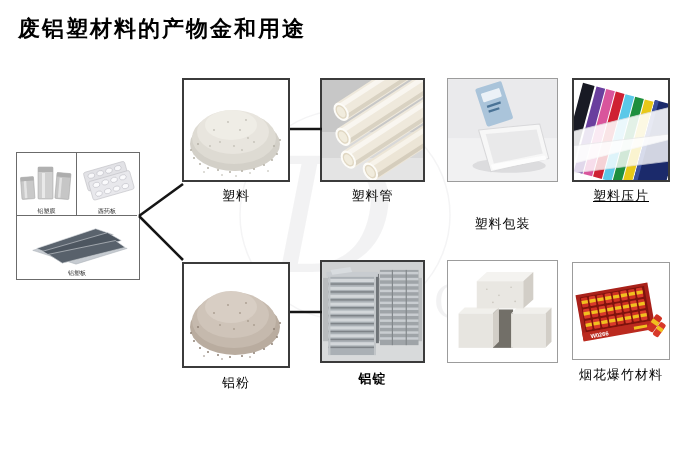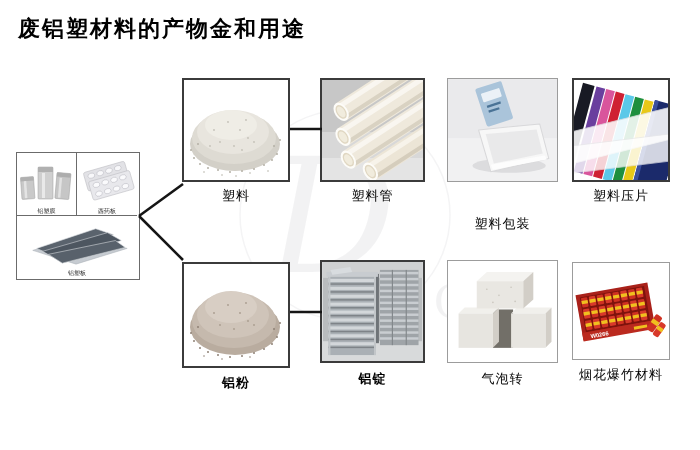--- a/index.html
+++ b/index.html
@@ -229,21 +229,21 @@
         <rect x="66" y="4" width="9" height="88" fill="#e8c818"></rect>
         <rect x="76" y="2" width="32" height="90" fill="#1b2a6b"></rect>
         <rect x="76" y="2" width="4" height="90" fill="#3a4f9e"></rect>
       </g>
       <g>
         <rect x="-16" y="40" width="130" height="31" rx="3" transform="rotate(-14 47 55)" fill="#ffffff" opacity="0.88" stroke="#e2e2e4" stroke-width="0.8"></rect>
         <rect x="-10" y="60" width="122" height="27" rx="3" transform="rotate(-7 47 70)" fill="#ffffff" opacity="0.8" stroke="#e6e6e8" stroke-width="0.8"></rect>
       </g>
     </svg>
   </div>
-  <div class="lbl" style="left:572px;top:187px;width:98px;">塑料压片</div>
+  <div class="lbl" style="left:572px;top:187px;width:98px;text-decoration:underline;">塑料压片</div>
 
   <div class="photo photo-dark" style="left:182px;top:262px;width:108px;height:106px;">
     <svg viewBox="0 0 104 100">
       <rect width="104" height="100" fill="#ffffff"></rect>
       <ellipse cx="51" cy="62" rx="45" ry="28" fill="#b9ac9f"></ellipse>
       <ellipse cx="50" cy="56" rx="42" ry="27" fill="#c5b9ad"></ellipse>
       <ellipse cx="49" cy="50" rx="36" ry="23" fill="#cfc4b9"></ellipse>
       <ellipse cx="47" cy="42" rx="26" ry="16" fill="#d8cec4"></ellipse>
       <g fill="#8f8276">
         <circle cx="10" cy="76" r="1"></circle>
@@ -269,21 +269,21 @@
           <circle cx="44" cy="40" r="0.9"></circle>
           <circle cx="56" cy="48" r="0.9"></circle>
           <circle cx="64" cy="56" r="0.9"></circle>
           <circle cx="36" cy="60" r="0.9"></circle>
           <circle cx="50" cy="64" r="0.9"></circle>
           <circle cx="62" cy="38" r="0.9"></circle>
           <circle cx="70" cy="60" r="0.9"></circle>
       </g>
     </svg>
   </div>
-  <div class="lbl" style="left:182px;top:374px;width:108px;font-weight:bold;">铝粉</div>
+  <div class="lbl" style="left:182px;top:374px;width:108px;">铝粉</div>
 
   <div class="photo photo-dark" style="left:320px;top:260px;width:105px;height:103px;">
     <svg viewBox="0 0 101 100">
       <rect width="101" height="100" fill="#b9bcbe"></rect>
       <rect width="101" height="16" fill="#cfd1d2"></rect>
       <rect y="80" width="101" height="20" fill="#d8dadb"></rect>
       <g>
         <rect x="58" y="8" width="39" height="76" fill="#9fa4a8"></rect>
         <rect x="58" y="10" width="39" height="2.5" fill="#c9cdd1"></rect>
           <rect x="58" y="16" width="39" height="2.5" fill="#c9cdd1"></rect>
@@ -349,21 +349,20 @@
         <polygon points="74,20 84,11 84,38 74,47" fill="#d2cec7"></polygon>
         <rect x="28" y="20" width="46" height="27" fill="#e9e7e2"></rect>
         <circle cx="38" cy="28" r="0.8" fill="#c9c5bd"></circle>
           <circle cx="50" cy="34" r="0.8" fill="#c9c5bd"></circle>
           <circle cx="62" cy="26" r="0.8" fill="#c9c5bd"></circle>
           <circle cx="44" cy="41" r="0.8" fill="#c9c5bd"></circle>
           <circle cx="66" cy="40" r="0.8" fill="#c9c5bd"></circle>
       </g>
     </svg>
   </div>
-  <div class="lbl" style="left:447px;top:370px;width:111px;">气泡转</div>
 
   <div class="photo photo-light" style="left:572px;top:262px;width:98px;height:98px;">
     <svg viewBox="0 0 94 100">
       <rect width="94" height="100" fill="#ffffff"></rect>
       <g transform="rotate(-10 45 55)">
         <rect x="4" y="26" width="76" height="48" fill="#a9211a"></rect>
         <rect x="8" y="29" width="68" height="37" fill="#7e130d"></rect>
         <g>
           <g>
             <rect x="9" y="30" width="6.5" height="10" rx="1" fill="#cf3122"></rect>

